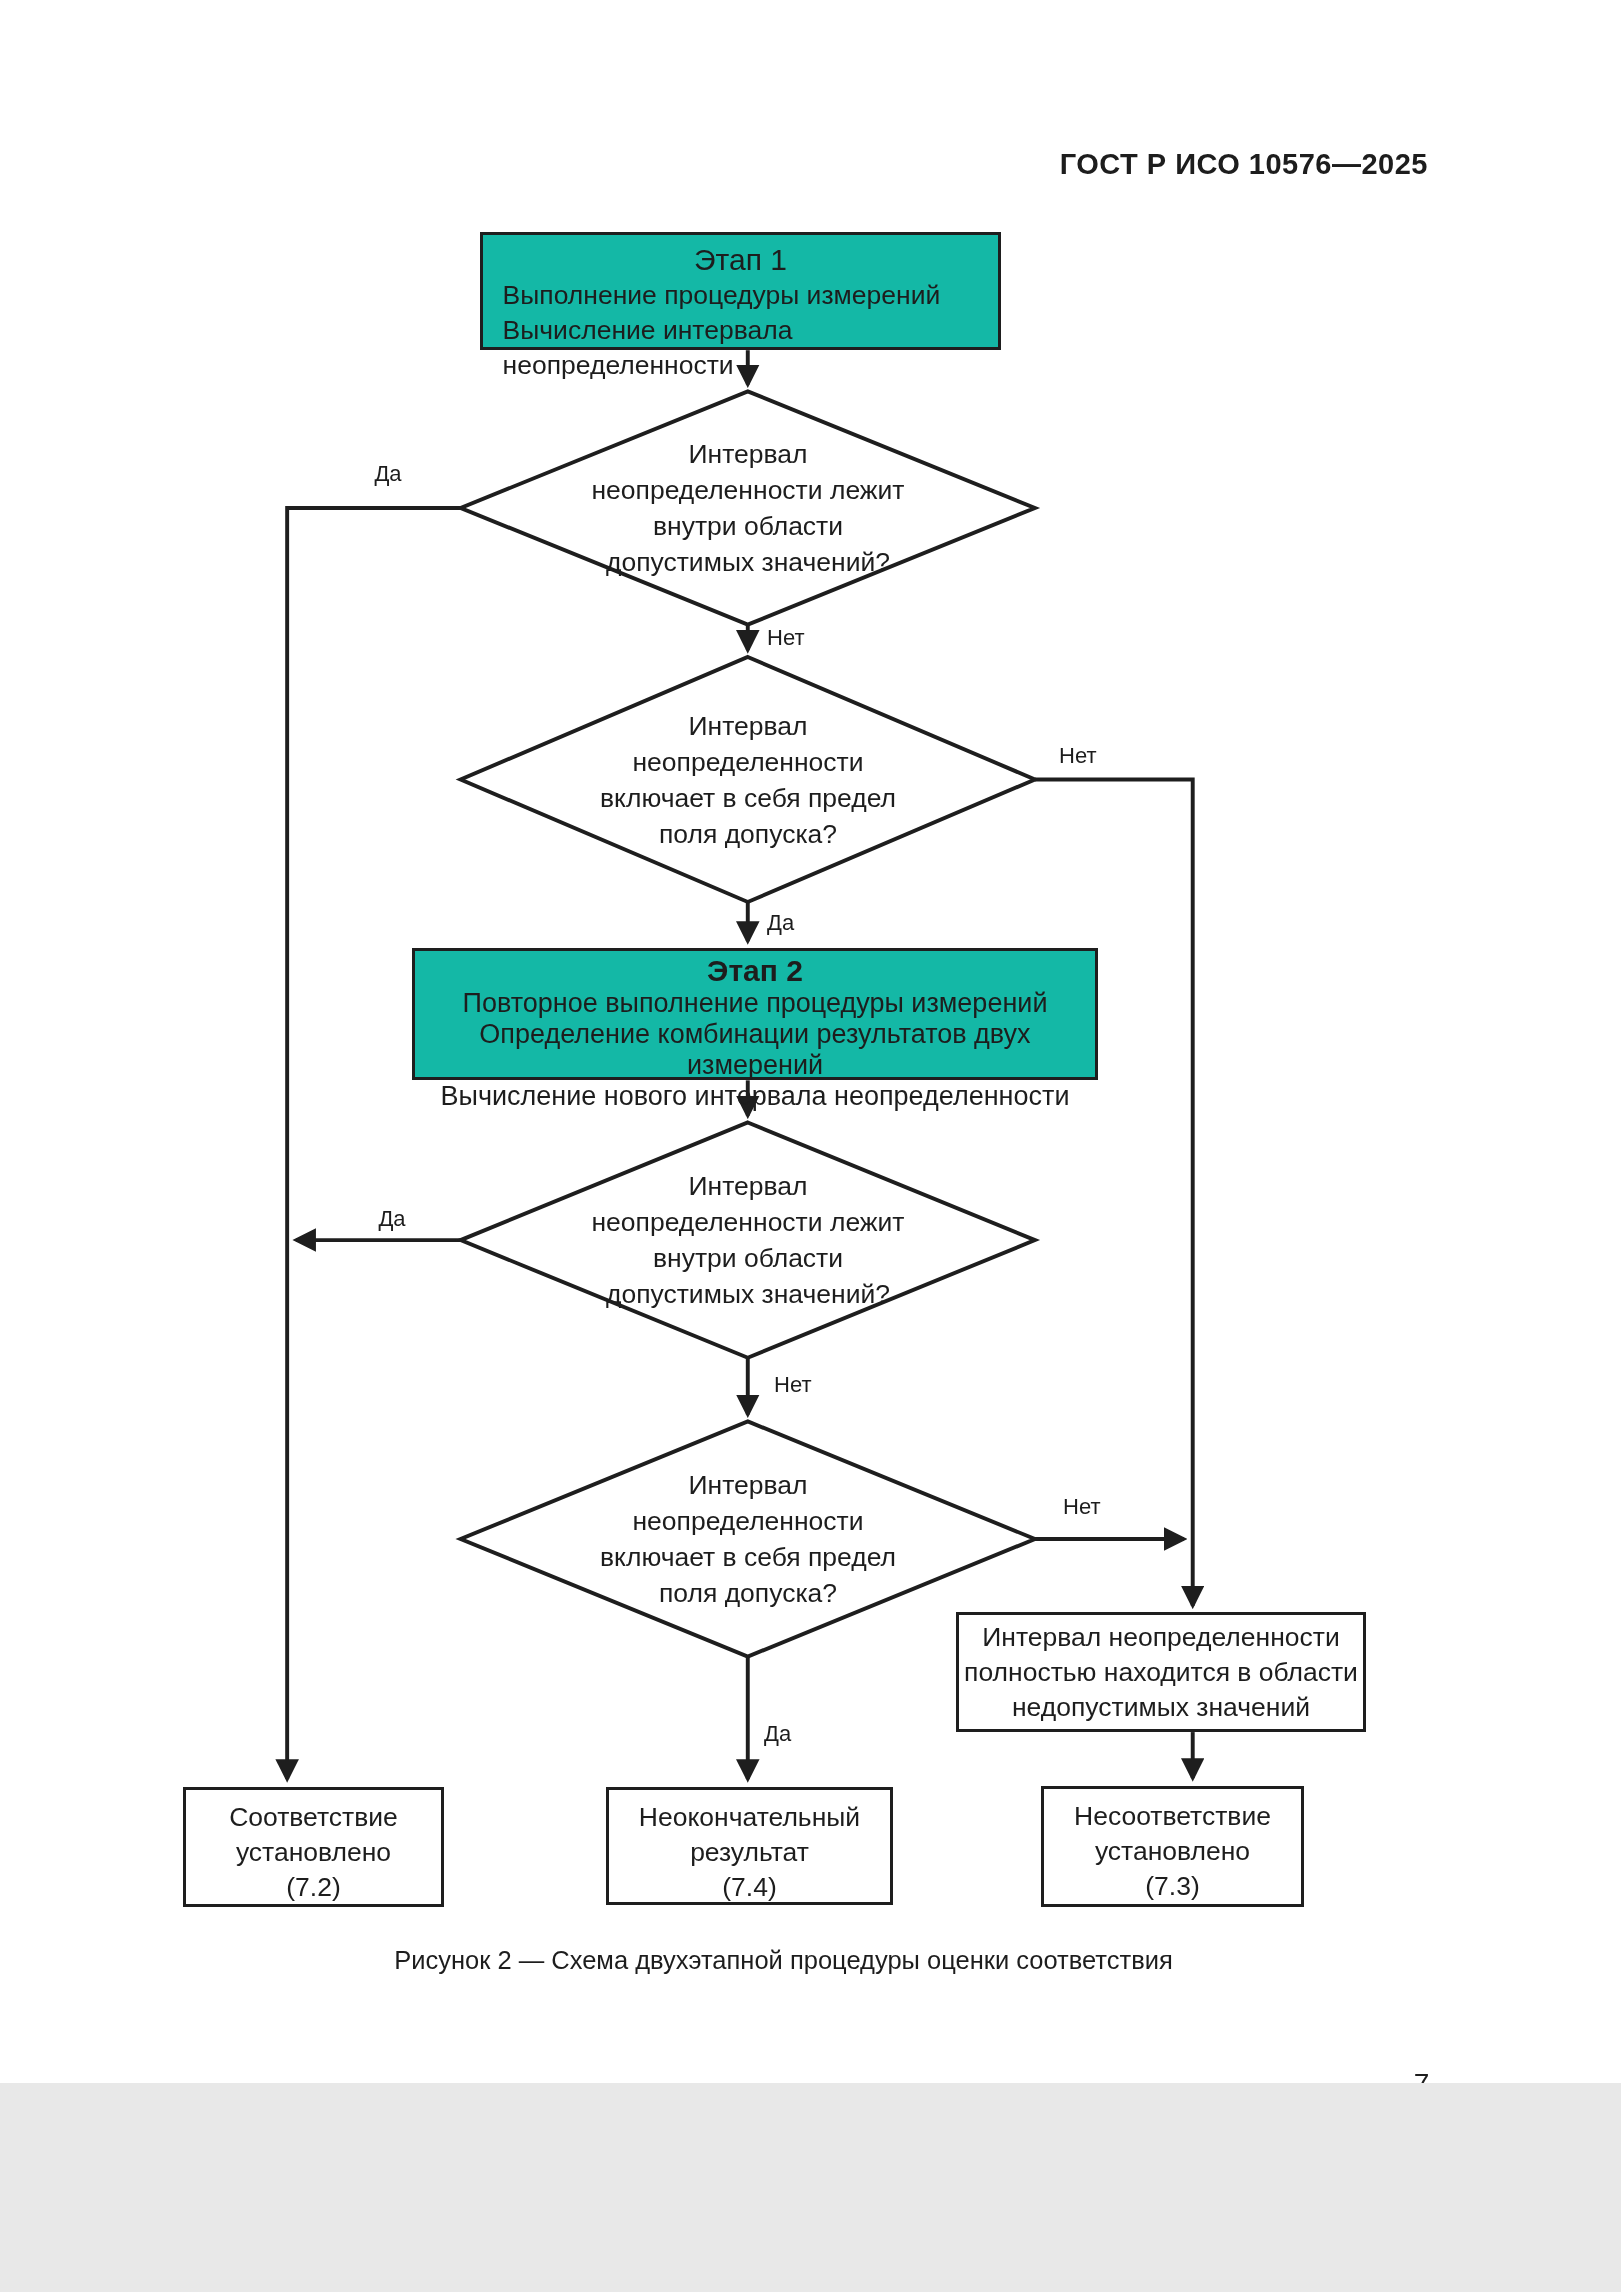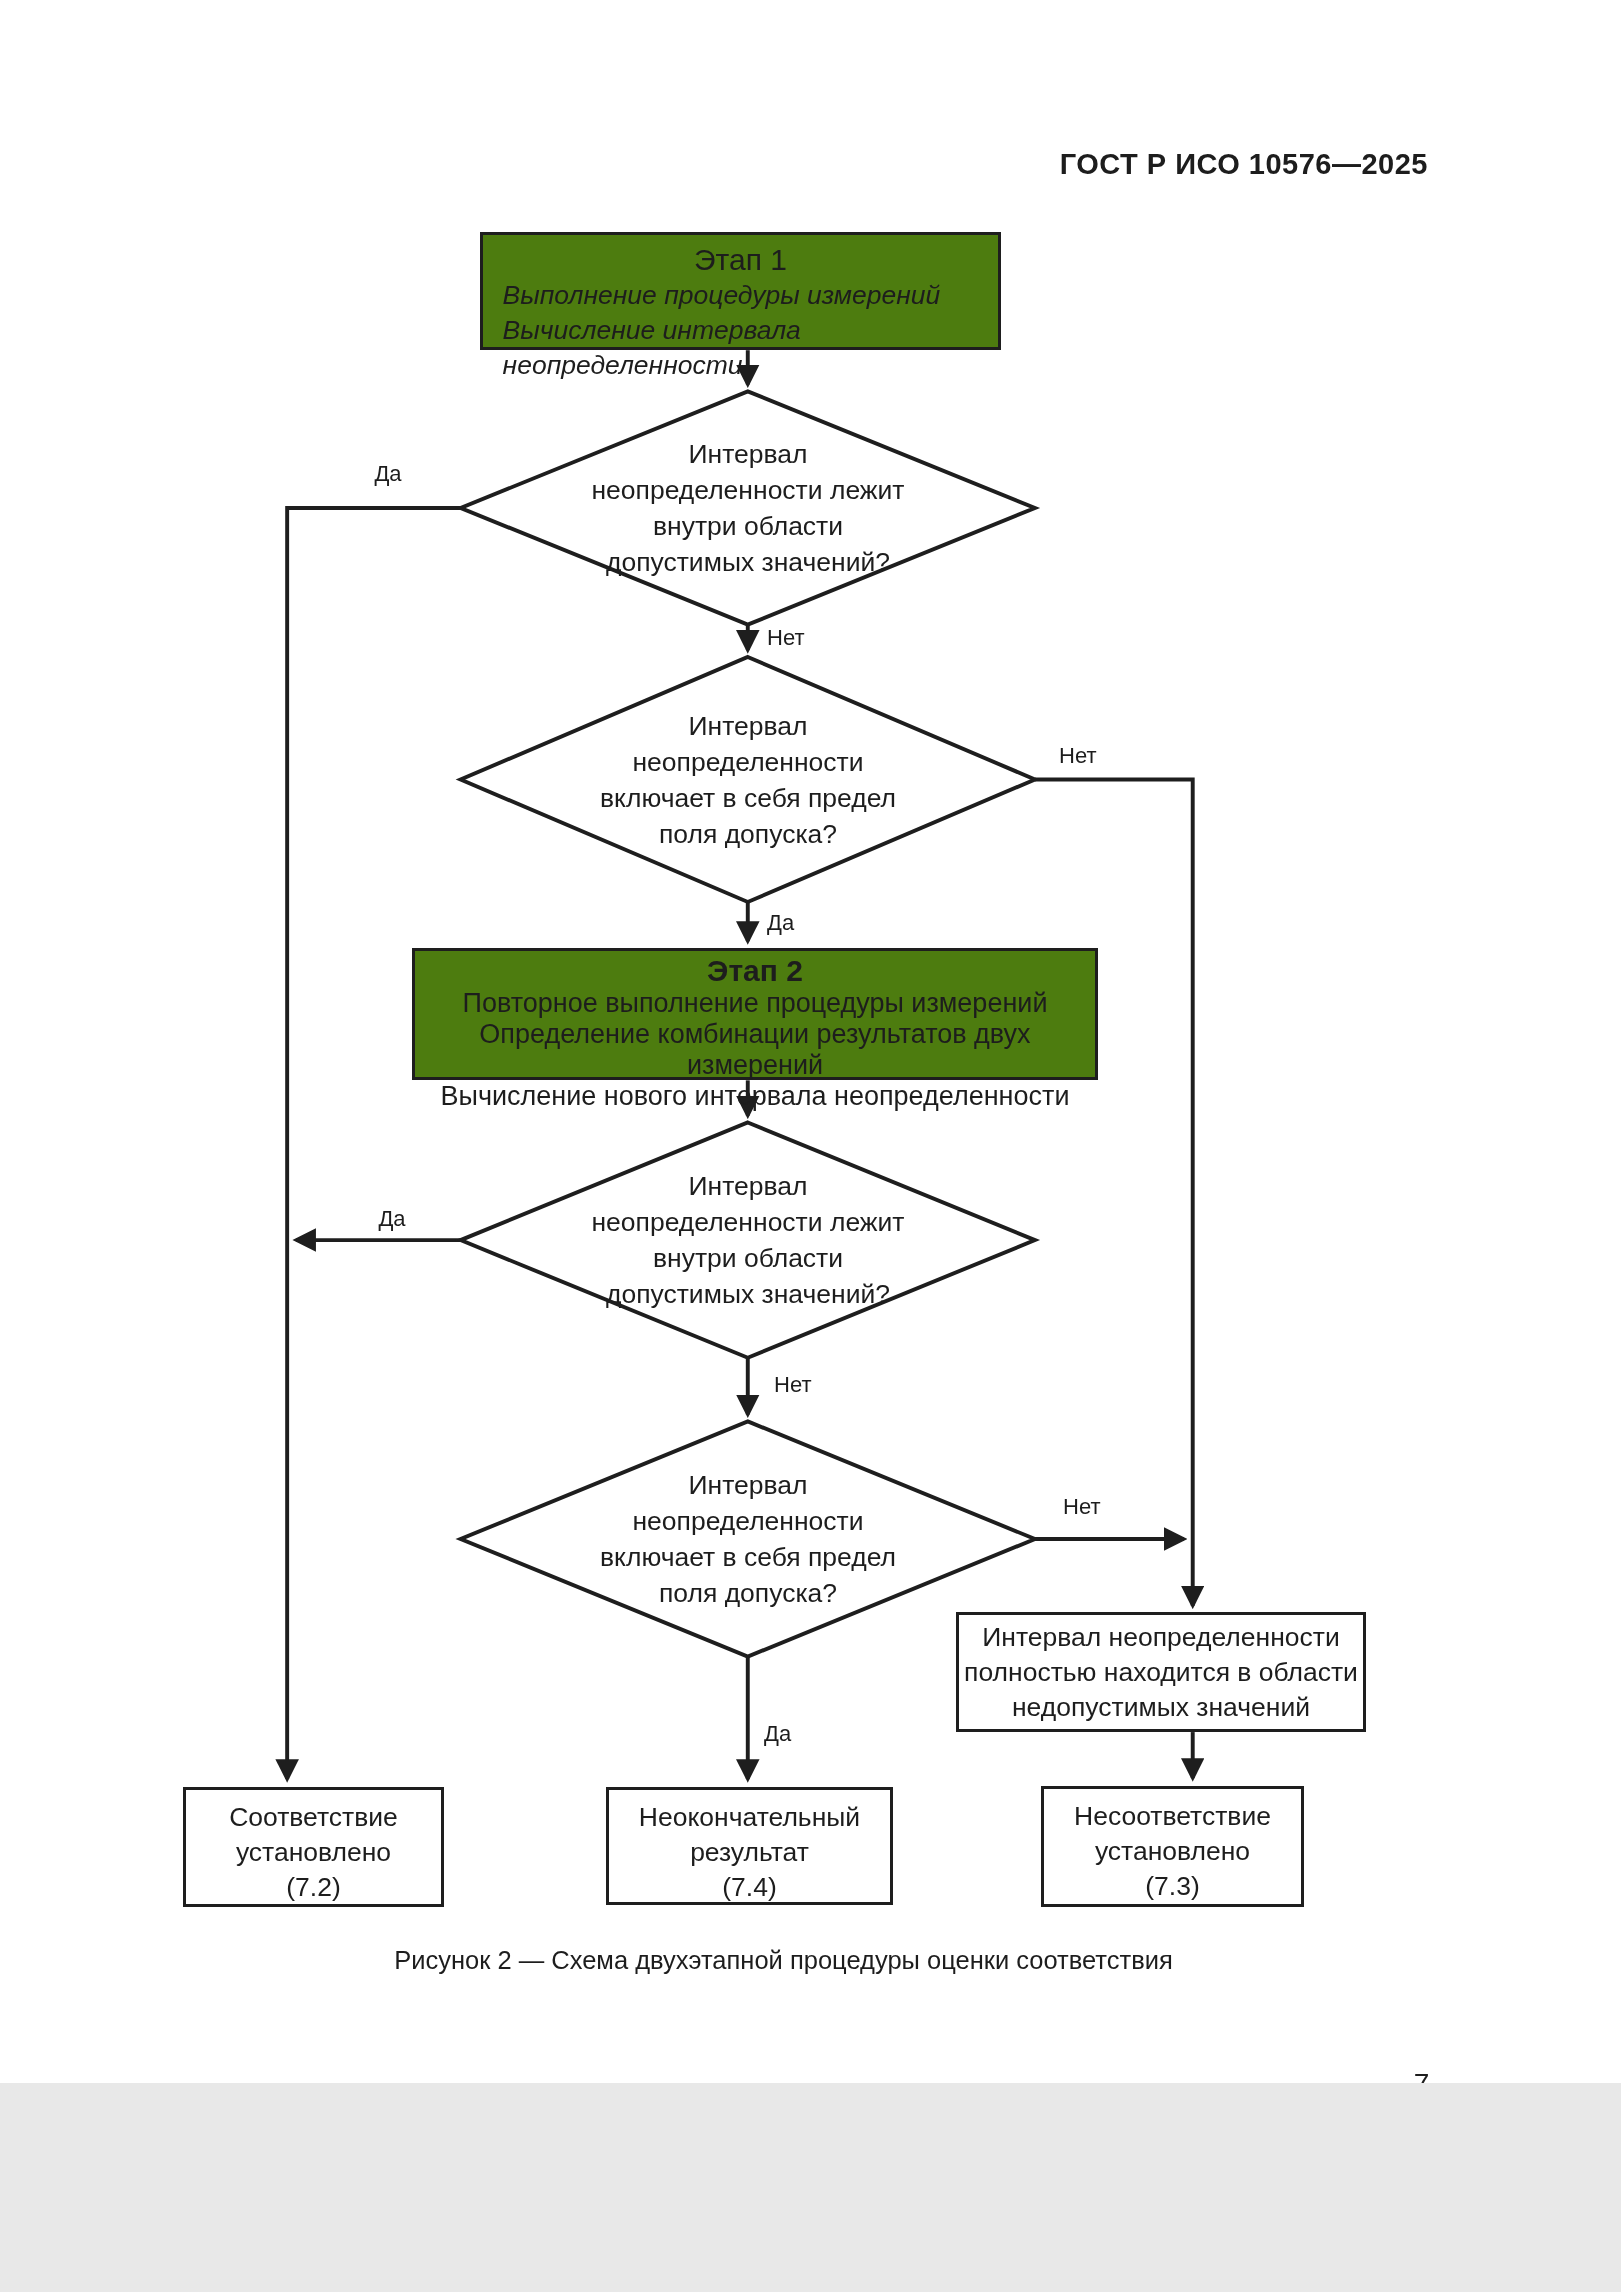--- a/index.html
+++ b/index.html
@@ -15,25 +15,25 @@
   svg.wires { position: absolute; left: 0; top: 0; width: 1621px; height: 2293px; }
   svg.wires * { vector-effect: none; }
 
   .doc-header {
     position: absolute; left: 0; right: 193px; top: 148px;
     text-align: right; font-size: 29px; font-weight: bold; letter-spacing: 0.5px;
   }
 
   .proc-box {
     position: absolute; box-sizing: border-box;
-    border: 3.9px solid #1e1e1e; background: #4d7c0f;
+    border: 3.9px solid #1e1e1e; background: #14b8a6;
   }
   .proc-box .box-title { text-align: center; font-size: 30px; line-height: 37px; }
   .box1 { left: 480px; top: 232px; width: 521px; height: 118px; padding-top: 5.9px; }
-  .box1 .box-line { font-size: 26.5px; line-height: 35px; padding-left: 19.6px; text-align: left; font-style: italic; }
+  .box1 .box-line { font-size: 26.5px; line-height: 35px; padding-left: 19.6px; text-align: left; }
   .box2 { left: 412px; top: 948px; width: 686px; height: 132px; padding-top: 2.9px; }
   .box2 .box-title { line-height: 34px; font-weight: bold; }
   .box2 .box-line { font-size: 27px; line-height: 31px; text-align: center; }
 
   .outcome-box {
     position: absolute; box-sizing: border-box;
     border: 3.9px solid #1e1e1e; background: #fff;
     text-align: center; font-size: 26.5px; line-height: 35px; padding-top: 10px;
   }
   .box-conformity    { left: 183px;  top: 1787px; width: 261px; height: 120px; }

